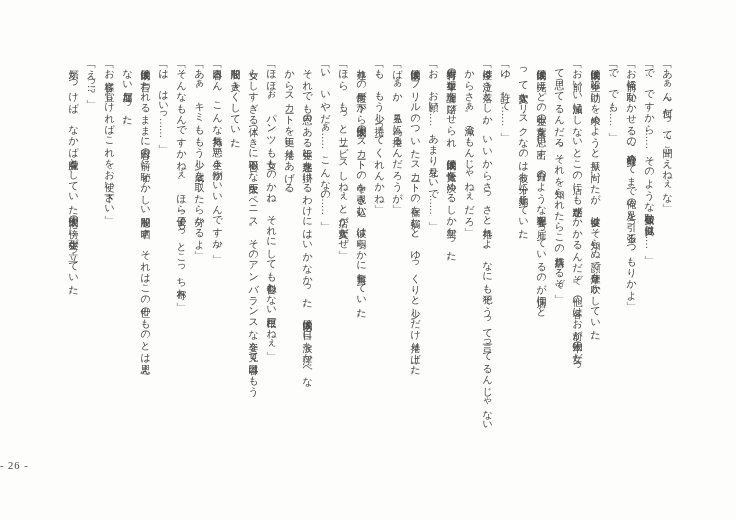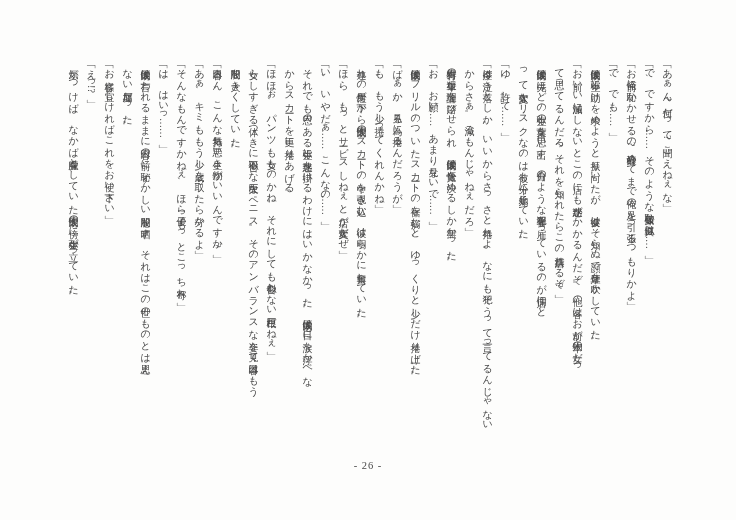--- a/index.html
+++ b/index.html
@@ -27,21 +27,20 @@
     padding: 0;
     line-height: 18px;      
     white-space: nowrap;    
     letter-spacing: 0;
   }
   .page-number {
     position: absolute;
     top: 460px;
     left: 0;
     width: 736px;
-    text-align: center;
     font-size: 10.5px;
     letter-spacing: 1px;
   }
 </style>
 </head>
 <body>
 
 <div class="page" style="background: rgb(253, 253, 252); color: rgb(71, 71, 71);">
   <div class="text-block">
 

